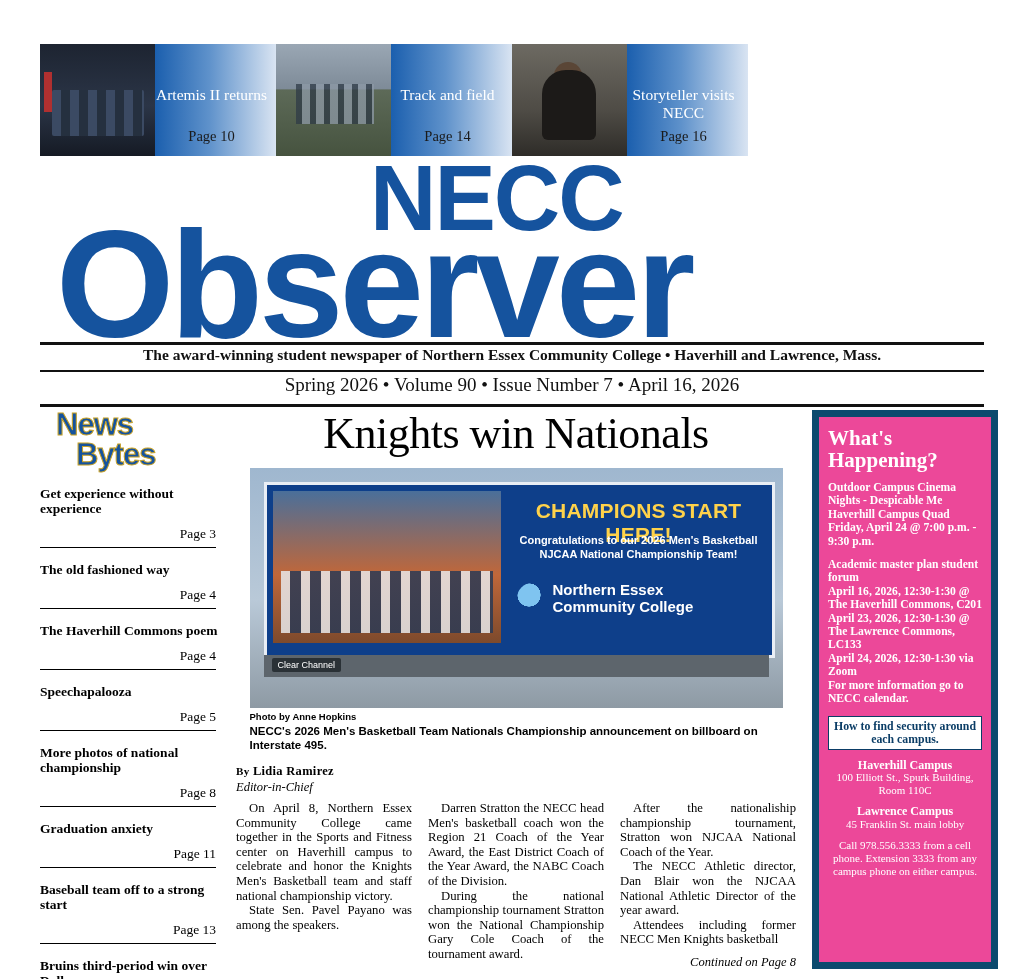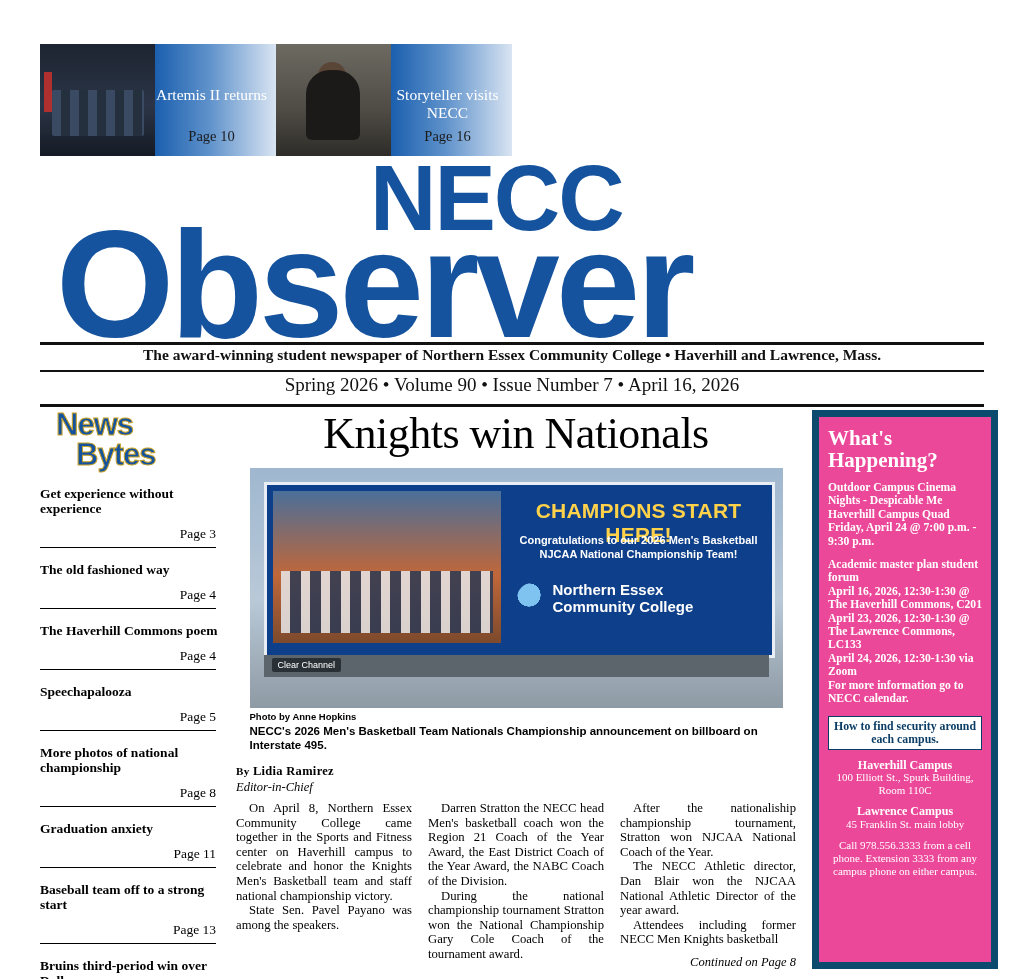--- a/index.html
+++ b/index.html
@@ -212,20 +212,29 @@
     <div class="teaser">
       <div class="teaser-photo">
           <div class="ph ph1"></div>
         </div>
       <div class="teaser-text">
         <div class="teaser-title">Artemis II returns</div>
         <div class="teaser-page">Page 10</div>
       </div>
     </div>
 
+    <div class="teaser">
+      <div class="teaser-photo">
+          <div class="ph ph2"></div>
+        </div>
+      <div class="teaser-text">
+        <div class="teaser-title">Track and field</div>
+        <div class="teaser-page">Page 14</div>
+      </div>
+    </div>
 
     <div class="teaser">
       <div class="teaser-photo">
           <div class="ph ph3"></div>
         </div>
       <div class="teaser-text">
         <div class="teaser-title">Storyteller visits NECC</div>
         <div class="teaser-page">Page 16</div>
       </div>
     </div>

